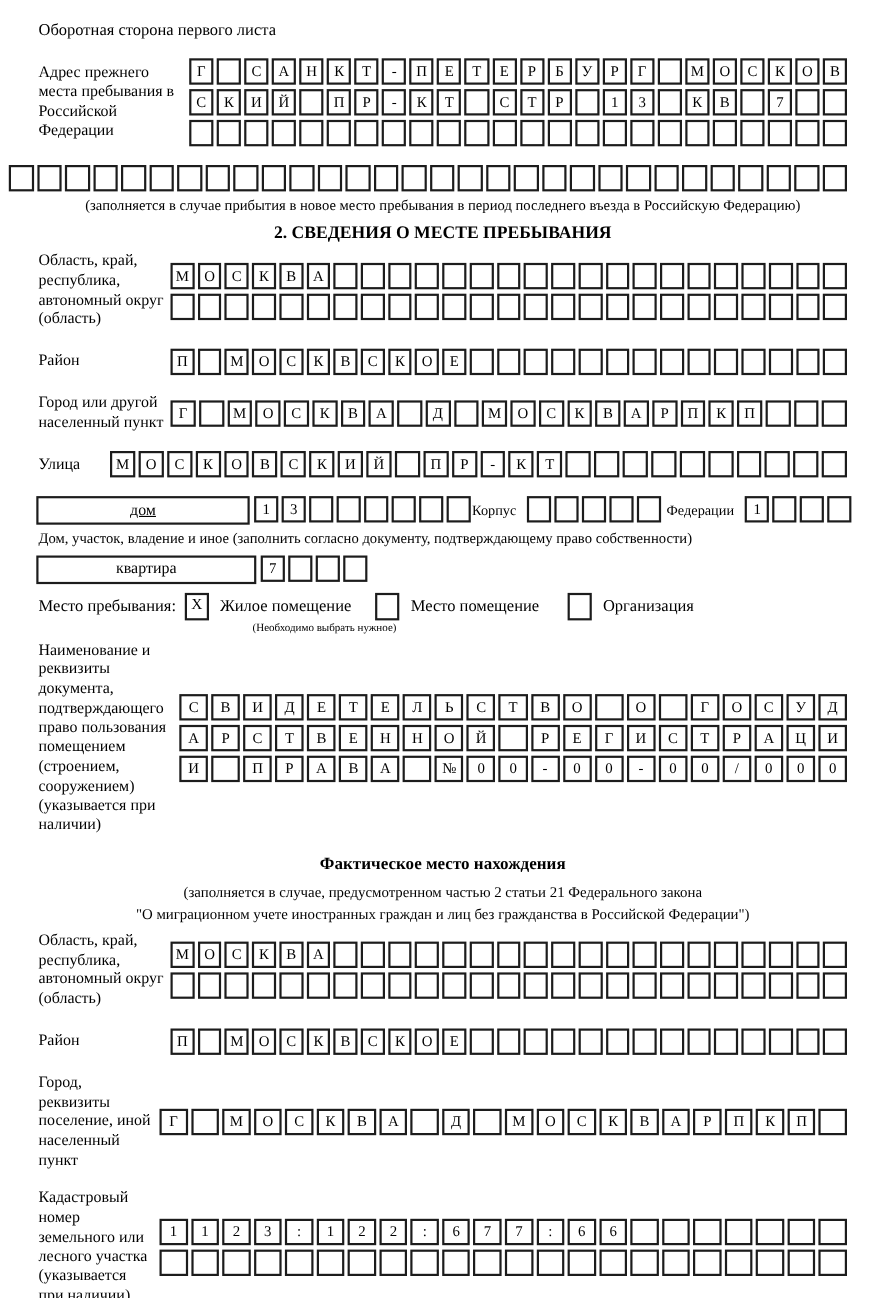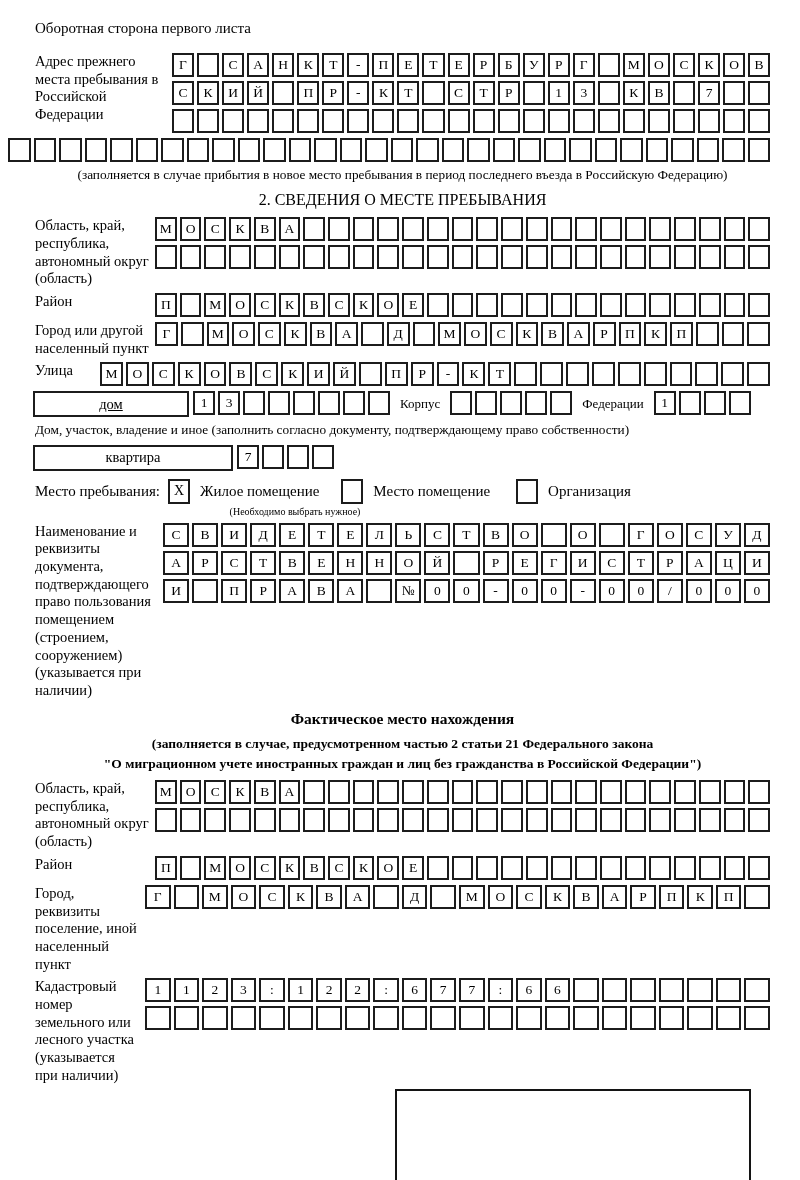--- a/index.html
+++ b/index.html
@@ -3,57 +3,57 @@
 <meta charset="utf-8">
 <style>
   html,body{margin:0;padding:0;background:#fff;}
   .page{
     width:800px;height:1180px;box-sizing:border-box;
     padding:20px 30px 0 35px;
     font-family:"Liberation Serif","DejaVu Serif",serif;
     color:#000;background:#fff;overflow:hidden;
   }
   .hdr{text-align:left;font-size:15px;margin-bottom:16px;}
-  .frow{display:flex;margin-bottom:5px;}
+  .frow{display:flex;margin-bottom:17px;align-items:center;}
   .flabel{font-size:14.5px;line-height:1.22;padding-right:6px;box-sizing:border-box;flex:none;}
   .lw137{width:137px;}
   .lw120{width:120px;}
   .lw65{width:65px;}
   .lw128{width:128px;}
   .lw110{width:110px;}
   .fboxes{flex:1;display:flex;flex-direction:column;gap:4px;min-width:0;}
   .boxrow{display:flex;gap:3px;min-width:0;}
   .cell{
     flex:1;min-width:0;height:24px;box-sizing:border-box;
     border:2px solid #1c1c1c;background:#fff;
     display:flex;align-items:center;justify-content:center;
     font-size:13.5px;
   }
   .fixed .cell{flex:none;width:22px;}
   .fullrow{margin-left:-27px;margin-bottom:4px;}
   .note{font-size:13.3px;line-height:1.3;margin:1px 0 6px;}
   .center{text-align:center;}
-  .sect-title{font-weight:normal;font-size:16px;text-align:center;margin:8px 0 8px;}
+  .sect-title{font-weight:bold;font-size:16px;text-align:center;margin:8px 0 8px;}
   .houserow{display:flex;align-items:flex-start;margin-bottom:4px;gap:4px;}
   .bigbox{
     box-sizing:border-box;border:2px solid #1c1c1c;height:26px;
     display:flex;align-items:center;justify-content:center;font-size:14.5px;flex:none;
   }
-  .bb-dom{width:156px;margin-left:-2px;text-decoration:underline;}
+  .bb-dom{width:194px;margin-left:-2px;text-decoration:underline;}
   .bb-kv{width:200px;margin-left:-2px;}
   .inl{font-size:13px;line-height:26px;white-space:nowrap;padding:0 6px;flex:none;}
   .stayrow{display:flex;align-items:center;font-size:15px;margin:8px 0 2px;}
   .ckcell{
     width:22px;height:25px;box-sizing:border-box;border:2px solid #1c1c1c;
     display:flex;align-items:center;justify-content:center;font-size:14px;flex:none;
   }
   .stayrow .sp1{margin:0 10px 0 8px;}
   .staynote{margin-left:30px;width:460px;text-align:center;font-size:10px;margin-bottom:6px;}
   .fact-title{font-weight:bold;font-size:15.5px;text-align:center;margin:10px 0 6px;}
-  .fact-sub{font-size:13.5px;text-align:center;line-height:1.5;margin-bottom:6px;font-weight:bold;}
+  .fact-sub{font-size:13.5px;text-align:center;line-height:1.5;margin-bottom:6px;}
   .stamp{margin-left:360px;width:356px;height:172px;border:2px solid #141414;box-sizing:border-box;margin-top:4px;}
 </style>
 </head>
 <body>
 
 <div class="page">
 
   <div class="hdr">Оборотная сторона первого листа</div>
 
   <div class="frow">

